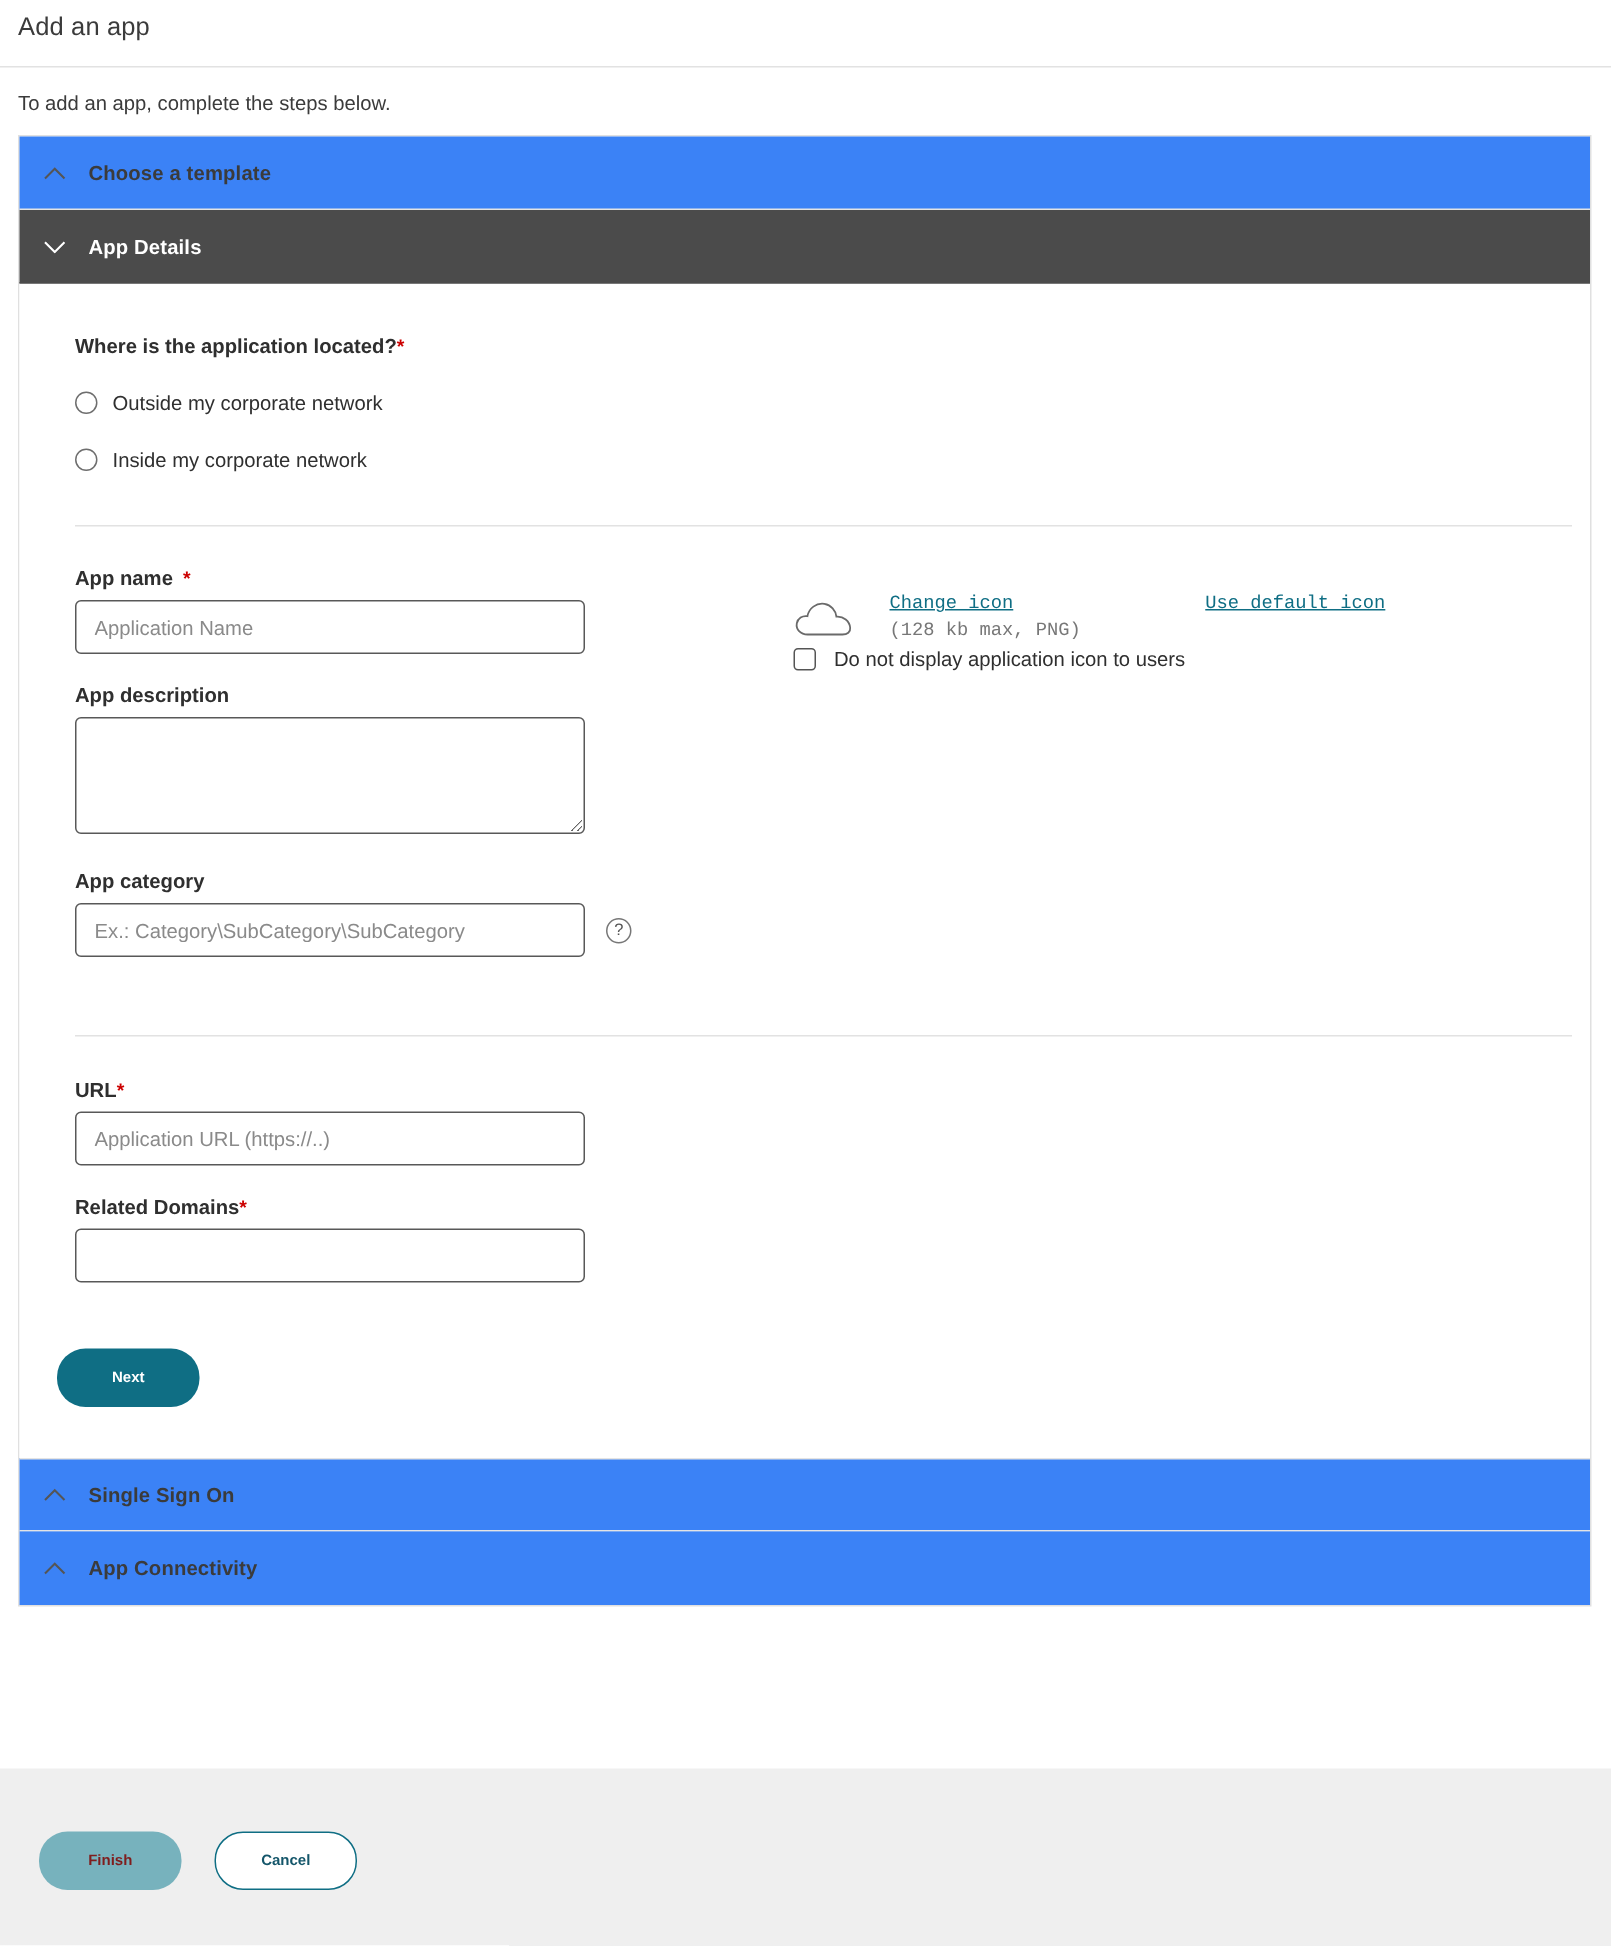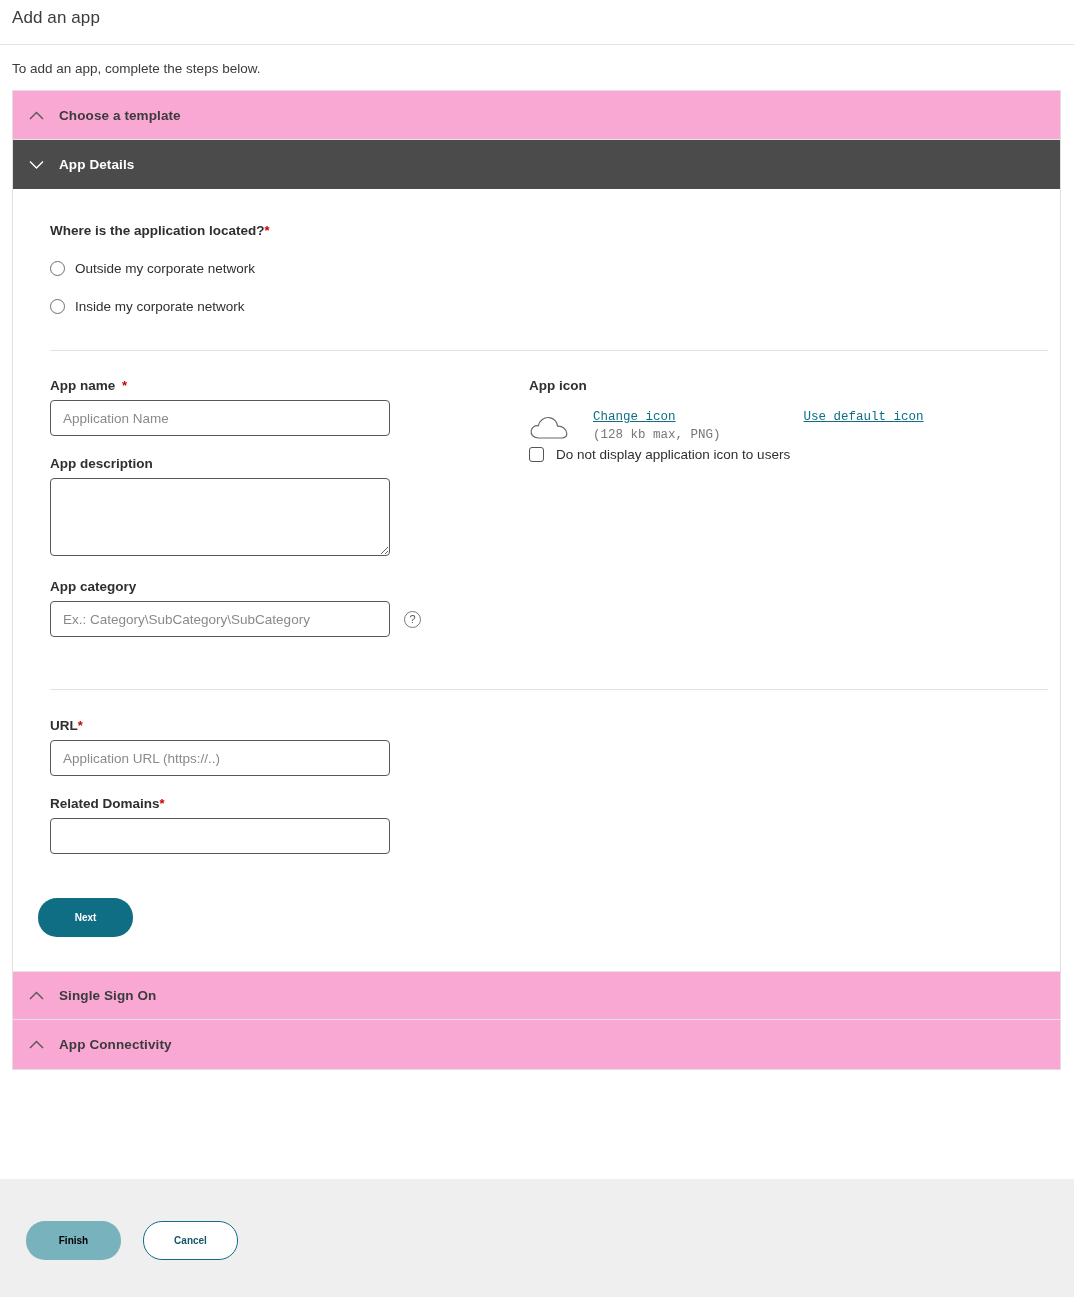--- a/index.html
+++ b/index.html
@@ -35,21 +35,21 @@
     width: 1049px;
     border: 1px solid #e0e0e0;
     background: #fff;
   }
 
   .acc-head {
     position: relative;
     height: 49px;
     display: flex; align-items: center;
     border-bottom: 1px solid #e4e4e4;
-    background: #f9a8d4;
+    background: #3b82f6;
     cursor: pointer;
   }
   .acc-head.active {
     background: #4b4b4b;
     border-bottom: 1px solid #4b4b4b;
   }
   .acc-head .chev {
     width: 46px; display: flex; align-items: center; justify-content: center;
     color: #555; flex: 0 0 46px;
   }
@@ -151,21 +151,21 @@
   .btn {
     border: none; border-radius: 19px; cursor: pointer;
     font-family: "Liberation Sans", sans-serif;
     font-size: 10px; font-weight: 700;
   }
   .btn-primary {
     background: #0f6e84; color: #fff;
     width: 95px; height: 39px;
   }
   .btn-disabled {
-    background: #77b2bd; color: #000000;
+    background: #77b2bd; color: #7f1d1d;
     width: 95px; height: 39px; cursor: default;
   }
   .btn-outline {
     background: #fff; color: #14566a;
     border: 1.8px solid #0f6e84;
     width: 95px; height: 39px;
   }
 
   .next-wrap { padding: 44px 0 34px 25px; }
 
@@ -236,21 +236,20 @@
           <textarea class="area" placeholder="" style=""></textarea>
 
           <label class="fld-label" style="margin-top:19px;">App category</label>
           <div class="with-help">
             <input class="txt" type="text" placeholder="Ex.: Category\SubCategory\SubCategory" style="">
             <span class="help-icon">?</span>
           </div>
         </div>
 
         <div class="col-r">
-          <label class="fld-label">App icon</label>
 
           <div class="icon-row">
             <span class="cloud-wrap">
               <svg width="40" height="28" viewBox="0 0 40 28">
                 <path d="M9.5,24 C4.5,24 1.5,20.5 2.2,16.6 C2.8,13.2 6,11.2 9.3,11.8 C10.2,6.5 15.2,2.8 20.6,3.6 C25,4.3 28.2,7.9 28.6,12.1 C33.3,11.7 37.4,15 37.8,19.5 C38.1,22.4 35.9,24 32.6,24 Z" fill="none" stroke="#6a6a6a" stroke-width="1.2"></path>
               </svg>
             </span>
             <span class="icon-links">
               <span class="lnk-row">
                 <a class="lnk">Change icon</a>

